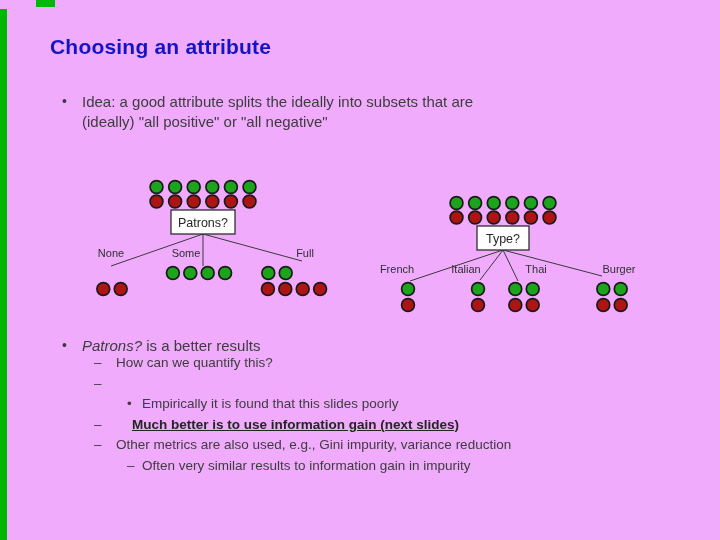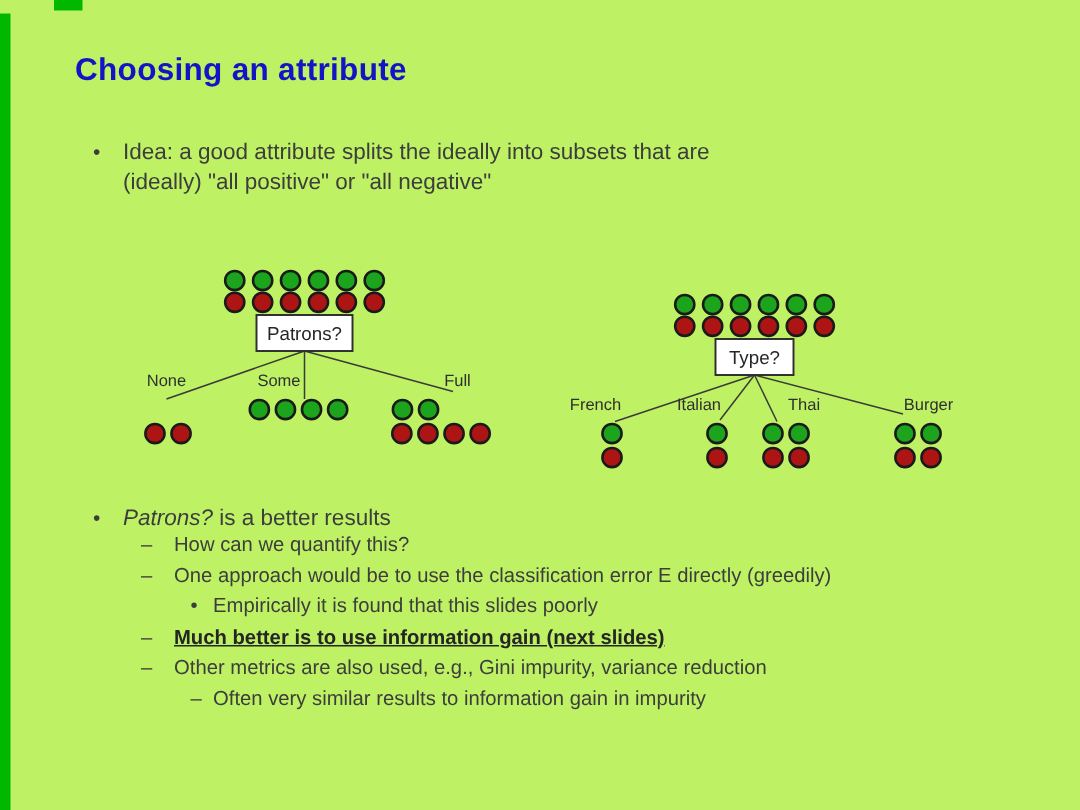--- a/index.html
+++ b/index.html
@@ -1,21 +1,21 @@
 <!DOCTYPE html>
 <html style="--accent: #00b800; --title-color: #1414c6; --text-color: #3d3d3d;"><head>
 <meta charset="utf-8">
 <style>
   html,body{margin:0;padding:0;background:#ffffff;}
   body{
     width:720px;height:540px;overflow:hidden;
     font-family:"Liberation Sans",sans-serif;
     -webkit-font-smoothing:antialiased;
   }
-  .slide{position:relative;width:720px;height:540px;background:#bef264;}
+  .slide{position:relative;width:720px;height:540px;background:#f0abfc;}
 
   
   .accent-v{position:absolute;left:0;top:9px;width:7px;height:531px;background:var(--accent,#00b800);}
   .accent-h{position:absolute;left:36px;top:0;width:19px;height:7px;background:var(--accent,#00b800);}
 
   .title{
     position:absolute;left:50px;top:35px;margin:0;
     font-size:21px;font-weight:bold;letter-spacing:.2px;
     color:var(--title-color,#1414c6);
   }
@@ -38,21 +38,21 @@
   .bullet2 .attr{font-style:italic;}
 
   .notes{
     position:absolute;left:94px;top:355px;width:600px;
     font-size:13.5px;color:var(--text-color,#3d3d3d);
   }
   .note{display:flex;height:20.6px;align-items:flex-start;}
   .note .m{width:22px;flex:none;}
   .note.lvl2{padding-left:33px;}
   .note.lvl2 .m{width:15px;}
-  .note.strong .t{font-weight:bold;text-decoration:underline;color:#252525;}
+  .note.strong .t{font-weight:bold;text-decoration:underline;color:#252525;margin-left:16px;}
 </style>
 </head>
 <body>
 
 <div class="slide">
 
   <div class="accent-v"></div>
   <div class="accent-h"></div>
 
   <h1 class="title">Choosing an attribute</h1>
@@ -145,21 +145,20 @@
     <div><span class="attr">Patrons?</span><span> is a better results</span></div>
   </div>
 
   <div class="notes">
     <div class="note lvl1">
       <span class="m">–</span>
       <span class="t">How can we quantify this?</span>
     </div>
     <div class="note lvl1">
       <span class="m">–</span>
-      <span class="t">One approach would be to use the classification error E directly (greedily)</span>
     </div>
     <div class="note lvl2">
       <span class="m">•</span>
       <span class="t">Empirically it is found that this slides poorly</span>
     </div>
     <div class="note lvl1 strong">
       <span class="m">–</span>
       <span class="t">Much better is to use information gain (next slides)</span>
     </div>
     <div class="note lvl1">

